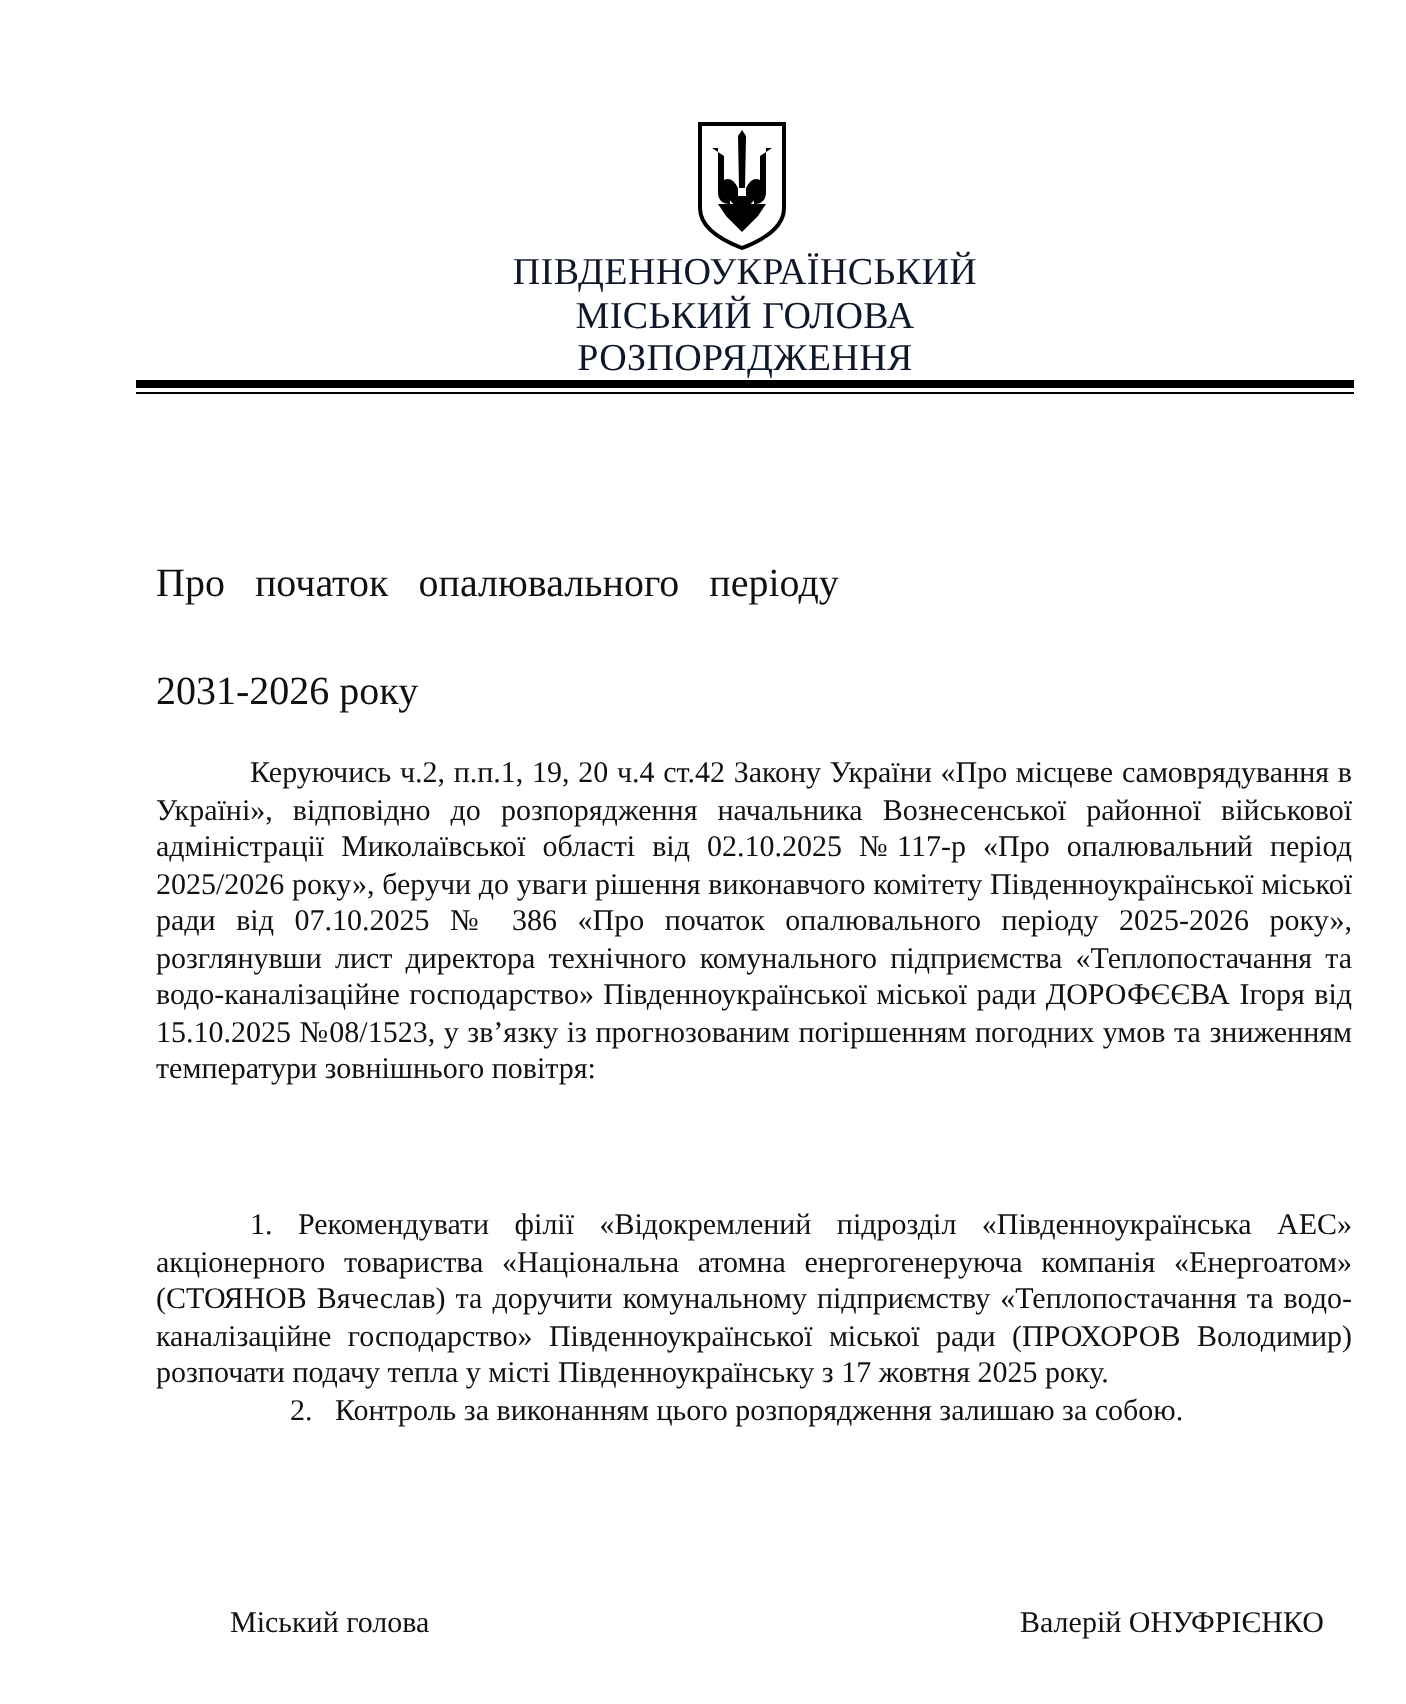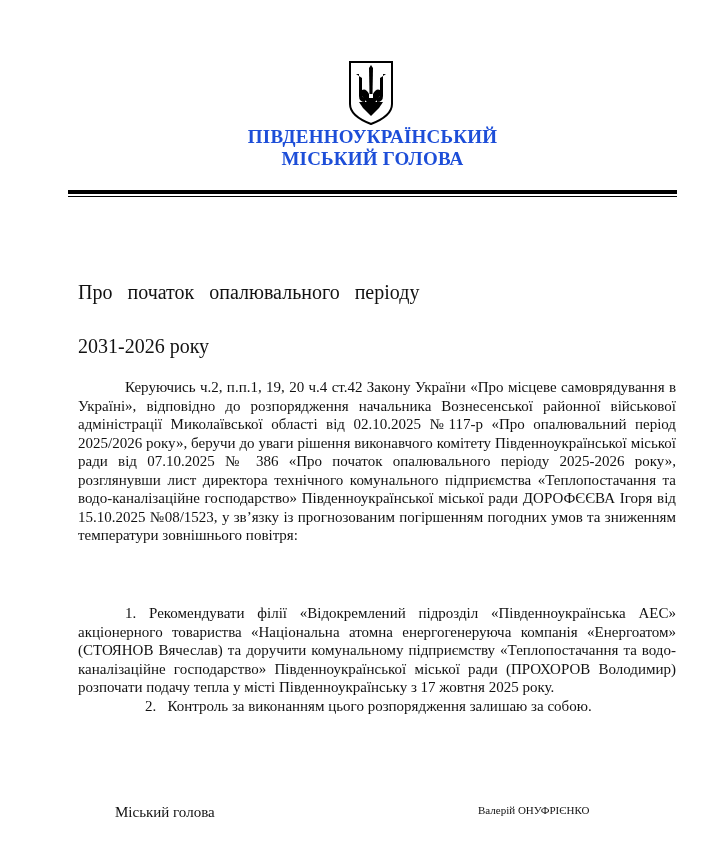--- a/index.html
+++ b/index.html
@@ -26,25 +26,25 @@
       left: 348px;
       top: 60px;
       width: 46px;
       height: 66px;
     }
     .header {
       position: absolute;
       left: 100px;
       width: 545px;
       text-align: center;
-      font-weight: bold;
+      font-weight: normal;
       font-size: 19px;
       letter-spacing: 0.2px;
       line-height: 21px;
-      color: #1d4ed8;
+      color: #0f172a;
     }
     .h1 { top: 126px; }
     .h2 { top: 148px; }
     .h3 { top: 169px; }
     .rule {
       position: absolute;
       left: 68px;
       width: 609px;
     }
     .rule-thick { top: 190px; height: 4px; background: #000; }
@@ -84,23 +84,23 @@
       margin-left: 20px;
     }
     .sig-title {
       position: absolute;
       left: 115px;
       top: 804px;
       font-size: 15px;
     }
     .sig-name {
       position: absolute;
-      left: 478px;
+      left: 510px;
       top: 804px;
-      font-size: 11px;
+      font-size: 15px;
     }
   </style>
 </head>
 <body>
 
 <div class="page">
 
   <svg class="coat" viewBox="0 0 46 66">
     <path d="M2 2 H44 V44 Q44 56 23 64 Q2 56 2 44 Z" fill="#fff" stroke="#000" stroke-width="2"></path>
     <g fill="#000">
@@ -109,20 +109,21 @@
       <path d="M38 14 L35 14 L35 36 Q35 42 29 42 L29 38 Q32 38 32 34 L32 18 Z"></path>
       <path d="M14 30 Q18 28 21 34 L21 44 Q16 40 14 36 Z"></path>
       <path d="M32 30 Q28 28 25 34 L25 44 Q30 40 32 36 Z"></path>
       <path d="M11 42 L35 42 L31 48 L23 56 L15 48 Z"></path>
       <rect x="20" y="38" width="6" height="4"></rect>
     </g>
   </svg>
 
   <div class="header h1">ПІВДЕННОУКРАЇНСЬКИЙ</div>
   <div class="header h2">МІСЬКИЙ ГОЛОВА</div>
+  <div class="header h3">РОЗПОРЯДЖЕННЯ</div>
 
   <div class="rule rule-thick"></div>
   <div class="rule rule-thin"></div>
 
 
   <div class="subject">
     <div>Про   початок   опалювального   періоду</div>
     <div>2031-2026 року</div>
   </div>
 

